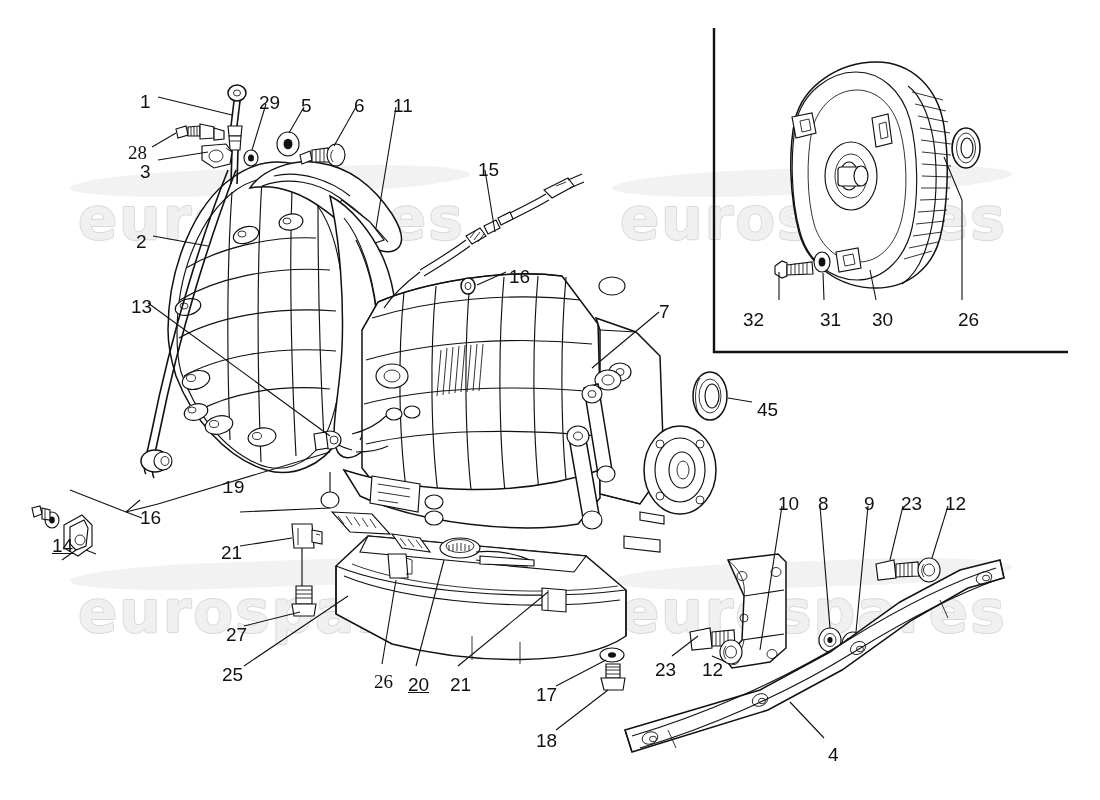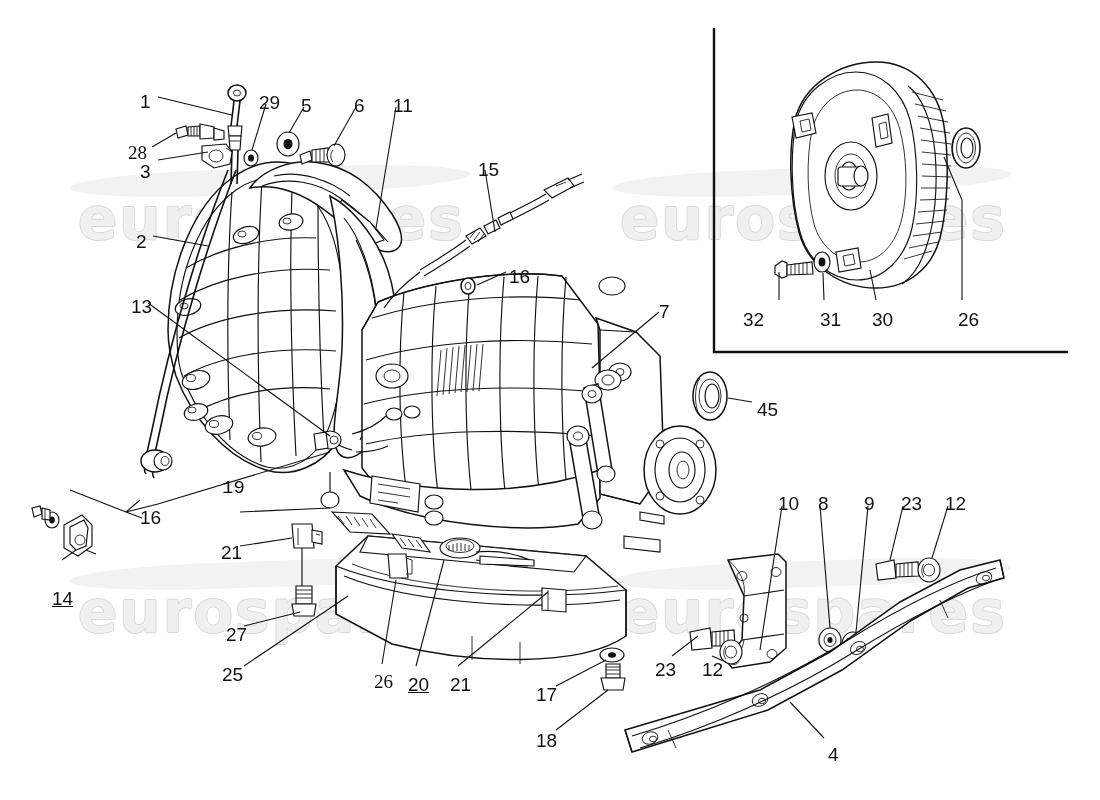--- a/index.html
+++ b/index.html
@@ -663,21 +663,21 @@
   <div class="callout" style="left:301px;top:96px;">5</div>
   <div class="callout" style="left:354px;top:96px;">6</div>
   <div class="callout" style="left:393px;top:96px;">11</div>
   <div class="callout" style="left:136px;top:232px;">2</div>
   <div class="callout" style="left:131px;top:297px;">13</div>
   <div class="callout" style="left:478px;top:160px;">15</div>
   <div class="callout" style="left:509px;top:267px;">16</div>
   <div class="callout" style="left:659px;top:302px;">7</div>
   <div class="callout" style="left:757px;top:400px;">45</div>
   <div class="callout" style="left:140px;top:508px;">16</div>
-  <div class="callout" style="left:52px;top:589px;text-decoration:underline;">14</div>
+  <div class="callout" style="left:52px;top:536px;text-decoration:underline;">14</div>
   <div class="callout" style="left:222px;top:479px;font-family:Liberation Mono, monospace;">19</div>
   <div class="callout" style="left:221px;top:543px;">21</div>
   <div class="callout" style="left:226px;top:625px;">27</div>
   <div class="callout" style="left:222px;top:665px;">25</div>
   <div class="callout" style="left:374px;top:672px;font-family:Liberation Serif, serif;">26</div>
   <div class="callout" style="left:408px;top:675px;text-decoration:underline;">20</div>
   <div class="callout" style="left:450px;top:675px;">21</div>
   <div class="callout" style="left:536px;top:685px;">17</div>
   <div class="callout" style="left:536px;top:731px;">18</div>
   <div class="callout" style="left:778px;top:494px;">10</div>

